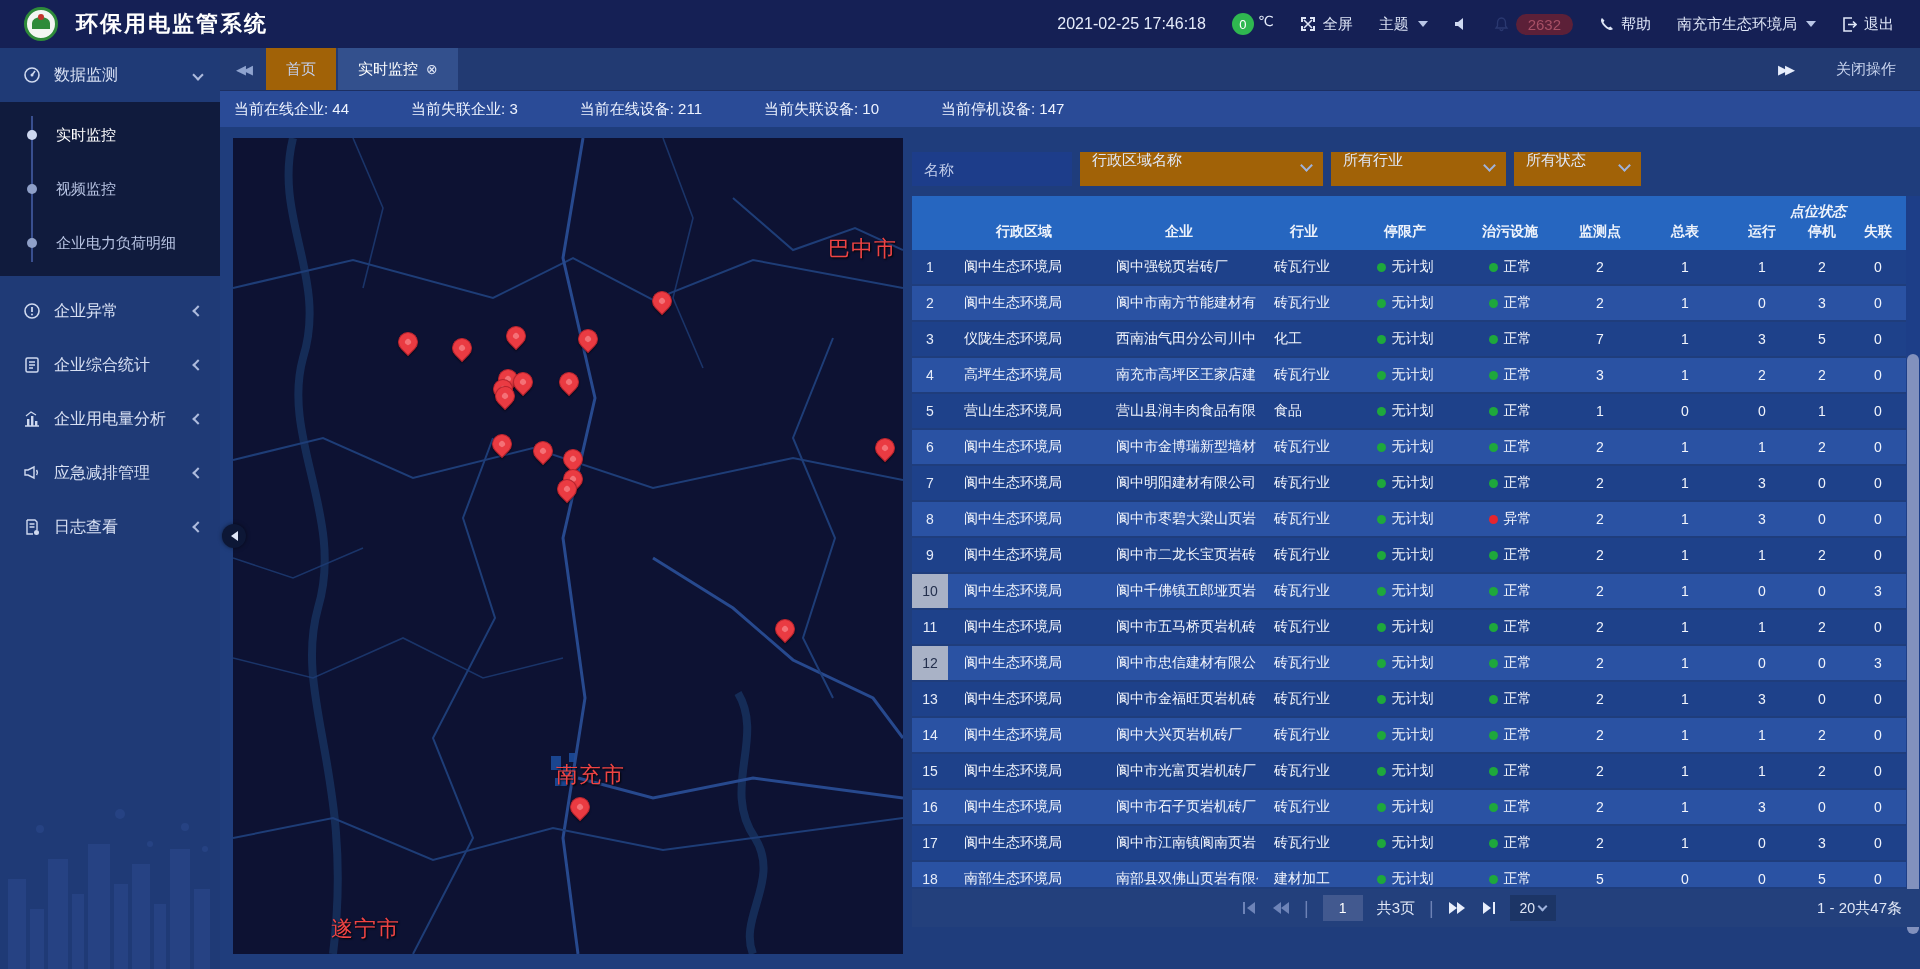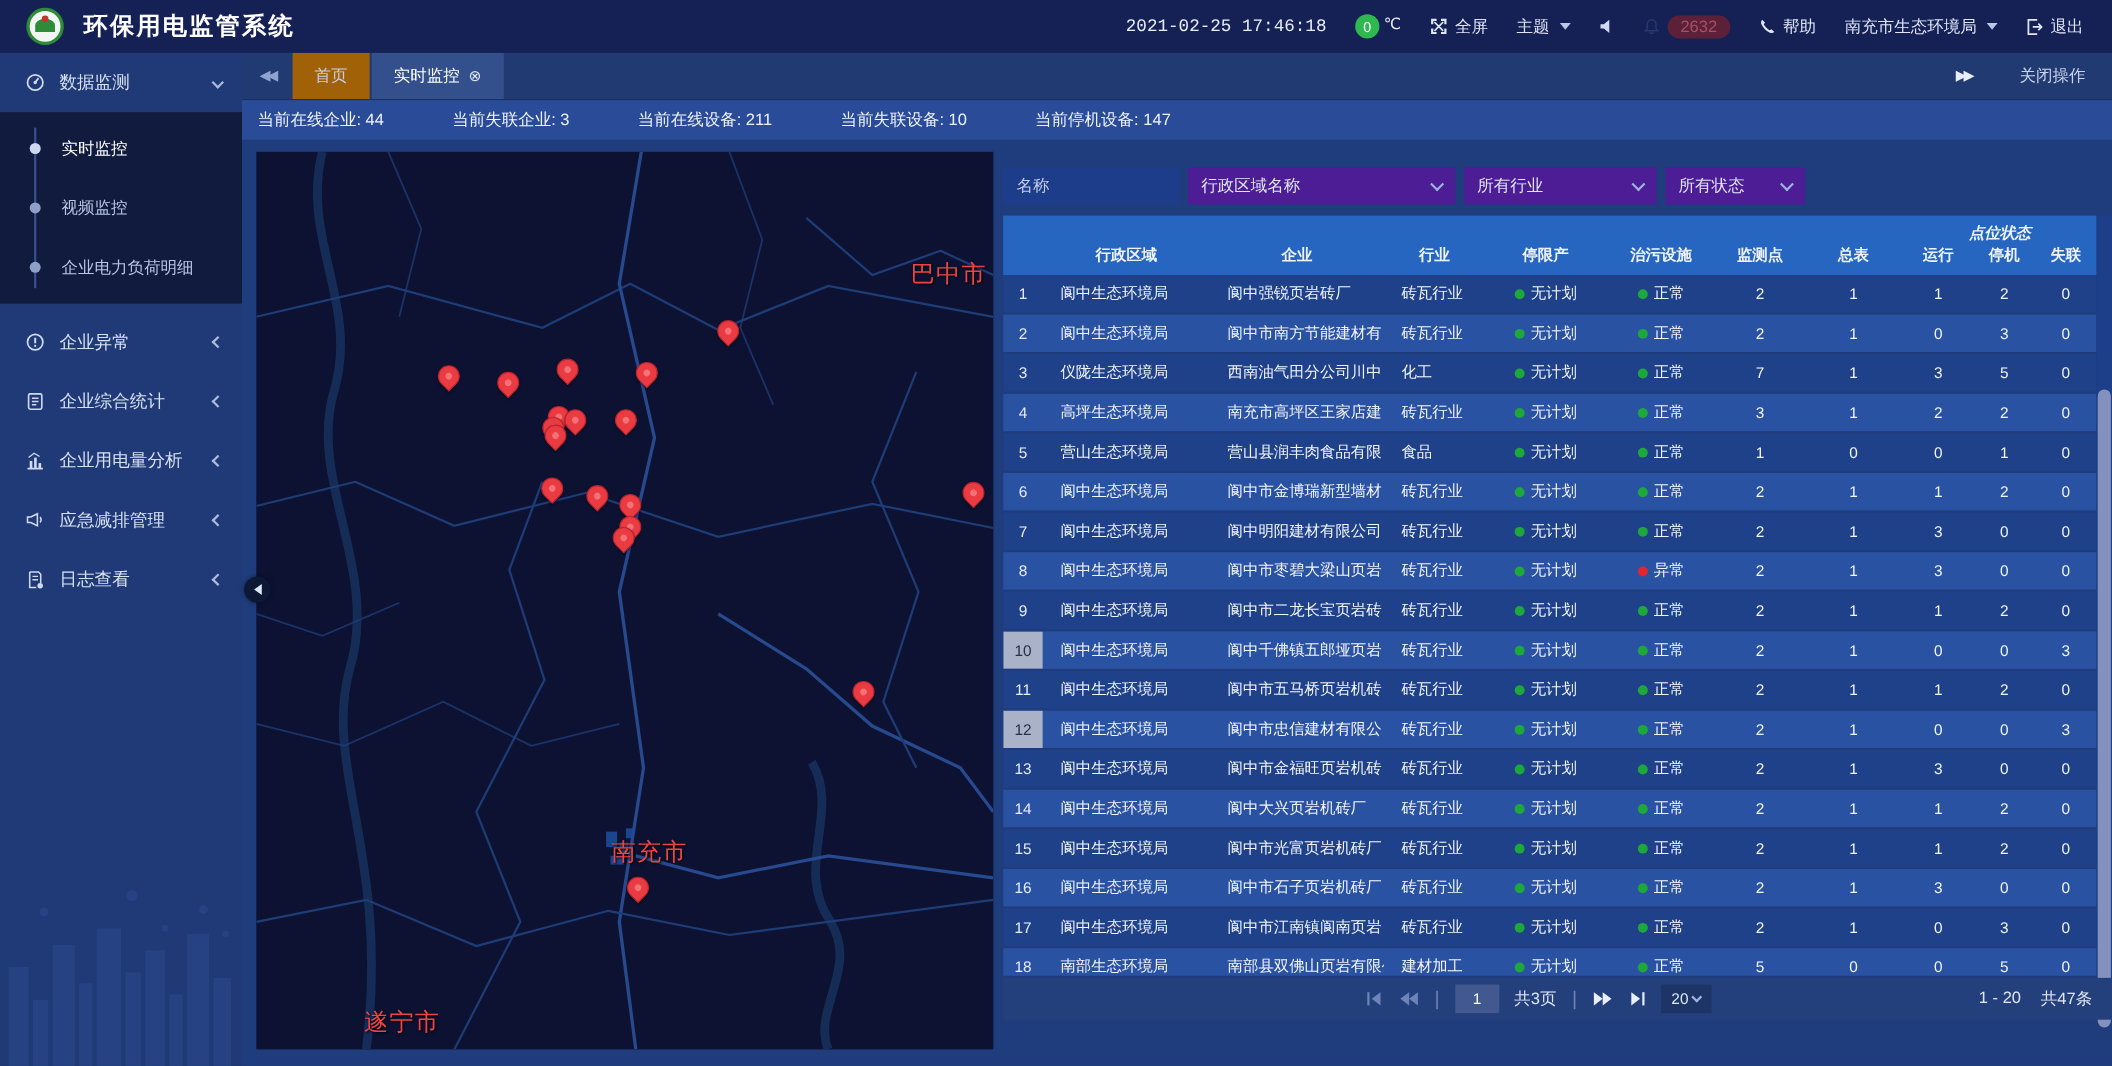--- a/index.html
+++ b/index.html
@@ -6,21 +6,21 @@
   html,body { width:1920px; height:969px; overflow:hidden; }
   body { font-family:"Liberation Sans","DejaVu Sans",sans-serif; background:#1f3d7c; color:#e7edf9; position:relative; }
 
   
   .app-header { position:absolute; left:0; top:0; width:1920px; height:48px; background:#152055; display:flex; align-items:center; z-index:30; }
   .logo { width:34px; height:34px; border-radius:50%; background:#f2f6f2; margin-left:24px; position:relative; border:3px solid #2e8b3a; }
   .logo:before { content:""; position:absolute; left:5px; top:7px; width:18px; height:12px; background:#2e8b3a; border-radius:50% 50% 0 0; }
   .logo:after { content:""; position:absolute; left:11px; top:4px; width:6px; height:6px; border-radius:50%; background:#c2332b; }
   .app-title { font-size:22px; font-weight:bold; color:#ffffff; margin-left:18px; letter-spacing:2px; }
   .header-right { margin-left:auto; display:flex; align-items:center; gap:26px; padding-right:26px; font-size:15px; color:#dfe6f7; }
-  .datetime { font-size:16px; color:#e6ecfb;font-family:Liberation Mono, monospace; }
+  .datetime { font-size:16px; color:#e6ecfb; }
   .temp-wrap { display:flex; align-items:flex-start; gap:4px; }
   .temp-circle { width:22px; height:22px; border-radius:50%; background:#2fb750; color:#fff; font-size:13px; display:flex; align-items:center; justify-content:center; }
   .temp-unit { font-size:14px; color:#e6ecfb; }
   .hbtn { display:flex; align-items:center; gap:7px; cursor:pointer; }
   .hicon svg { display:block; }
   .caret-down { width:0; height:0; border-left:5px solid transparent; border-right:5px solid transparent; border-top:6px solid #b9c6e6; display:inline-block; margin-left:2px; }
   .notif-badge { background:#5c2038; color:#a85066; border-radius:11px; padding:2px 12px; font-size:15px; }
   .bell { opacity:.55; }
 
   
@@ -60,21 +60,21 @@
   .map svg.roads { position:absolute; left:0; top:0; }
   .city-label { position:absolute; font-size:22px; color:#ef4444; text-shadow:1px 1px 2px #000; letter-spacing:1px; }
   .pin { position:absolute; width:20px; height:20px; background:#ea3b42; border:1px solid #b8242e; border-radius:50% 50% 50% 0; transform:rotate(-45deg); transform-origin:center; margin-left:-10px; margin-top:-26px; box-shadow:-1px 1px 2px rgba(0,0,0,.45); }
   .pin:after { content:""; position:absolute; left:6px; top:6px; width:6px; height:6px; border-radius:50%; background:#f47176; }
 
   
   .right-panel { position:absolute; left:912px; top:127px; width:1008px; height:842px; }
   .filters { position:absolute; left:0; top:25px; height:34px; display:flex; gap:8px; }
   .f-input { width:160px; height:34px; background:#1d3d8a; border:none; color:#dfe6f5; font-size:15px; padding:0 12px; font-family:inherit; }
   .f-input::placeholder { color:#c2cdea; opacity:1; }
-  .f-select { height:34px; background:#4c1d95; display:flex; align-items:center; justify-content:space-between; padding:0 12px; font-size:15px; color:#dfe6f5; cursor:pointer; }
+  .f-select { height:34px; background:#a16207; display:flex; align-items:flex-end; justify-content:space-between; padding:16px 12px; font-size:15px; color:#dfe6f5; cursor:pointer; }
   .f-select .v { width:9px; height:9px; border-left:2px solid #9fb3dd; border-bottom:2px solid #9fb3dd; transform:rotate(-45deg); margin-top:-4px; }
   .w-region { width:243px; } .w-industry { width:175px; } .w-status { width:127px; }
 
   .grid-cols { display:grid; grid-template-columns:36px 152px 158px 92px 110px 100px 80px 90px 64px 56px 56px;text-align:right; }
   .thead { position:absolute; left:0; top:69px; width:994px; height:54px; background:#2666c0; color:#eef3fb; font-size:14px; font-weight:bold; }
   .thead .h-cell { grid-row:2; display:flex; align-items:center; justify-content:center; padding-bottom:6px; }
   .thead { grid-template-rows:24px 30px; }
   .h-group { grid-row:1; grid-column:9 / span 3; display:flex; align-items:center; justify-content:center; font-style:italic; padding-top:8px; }
 
   .tbody { position:absolute; left:0; top:123px; width:994px; height:637px; overflow:hidden; }
@@ -93,21 +93,21 @@
   .vscroll { position:absolute; left:994px; top:69px; width:14px; height:691px; background:#1d3e88; }
   .vscroll .thumb { position:absolute; left:1px; width:12px; top:158px; height:580px; background:#8291bd; border-radius:6px; }
 
   .pager { position:absolute; left:0; top:762px; width:1008px; height:38px; background:#23407c; display:flex; align-items:center; font-size:15px; color:#dfe6f5; }
   .pager-center { position:absolute; left:330px; display:flex; align-items:center; gap:14px; }
   .pg-btn { display:flex; align-items:center; cursor:pointer; }
   .pg-sep { color:#6d82b5; font-size:18px; }
   .pg-input { width:40px; height:26px; background:#42598f; border:none; color:#fff; text-align:center; font-size:14px; font-family:inherit; }
   .pg-size { width:46px; height:26px; background:#1c3566; display:flex; align-items:center; justify-content:center; gap:4px; font-size:14px; cursor:pointer; }
   .pg-size .v { width:7px; height:7px; border-left:2px solid #9fb3dd; border-bottom:2px solid #9fb3dd; transform:rotate(-45deg); margin-top:-3px; }
-  .pager-right { margin-left:auto; padding-right:18px; font-size:15px; display:flex; gap:18px; }
+  .pager-right { margin-left:auto; padding-right:18px; font-size:15px; display:flex; }
 </style>
 </head>
 <body>
 
 <div class="app-header">
   <div class="logo"></div>
   <div class="app-title">环保用电监管系统</div>
   <div class="header-right">
     <div class="datetime">2021-02-25 17:46:18</div>
     <div class="temp-wrap">

